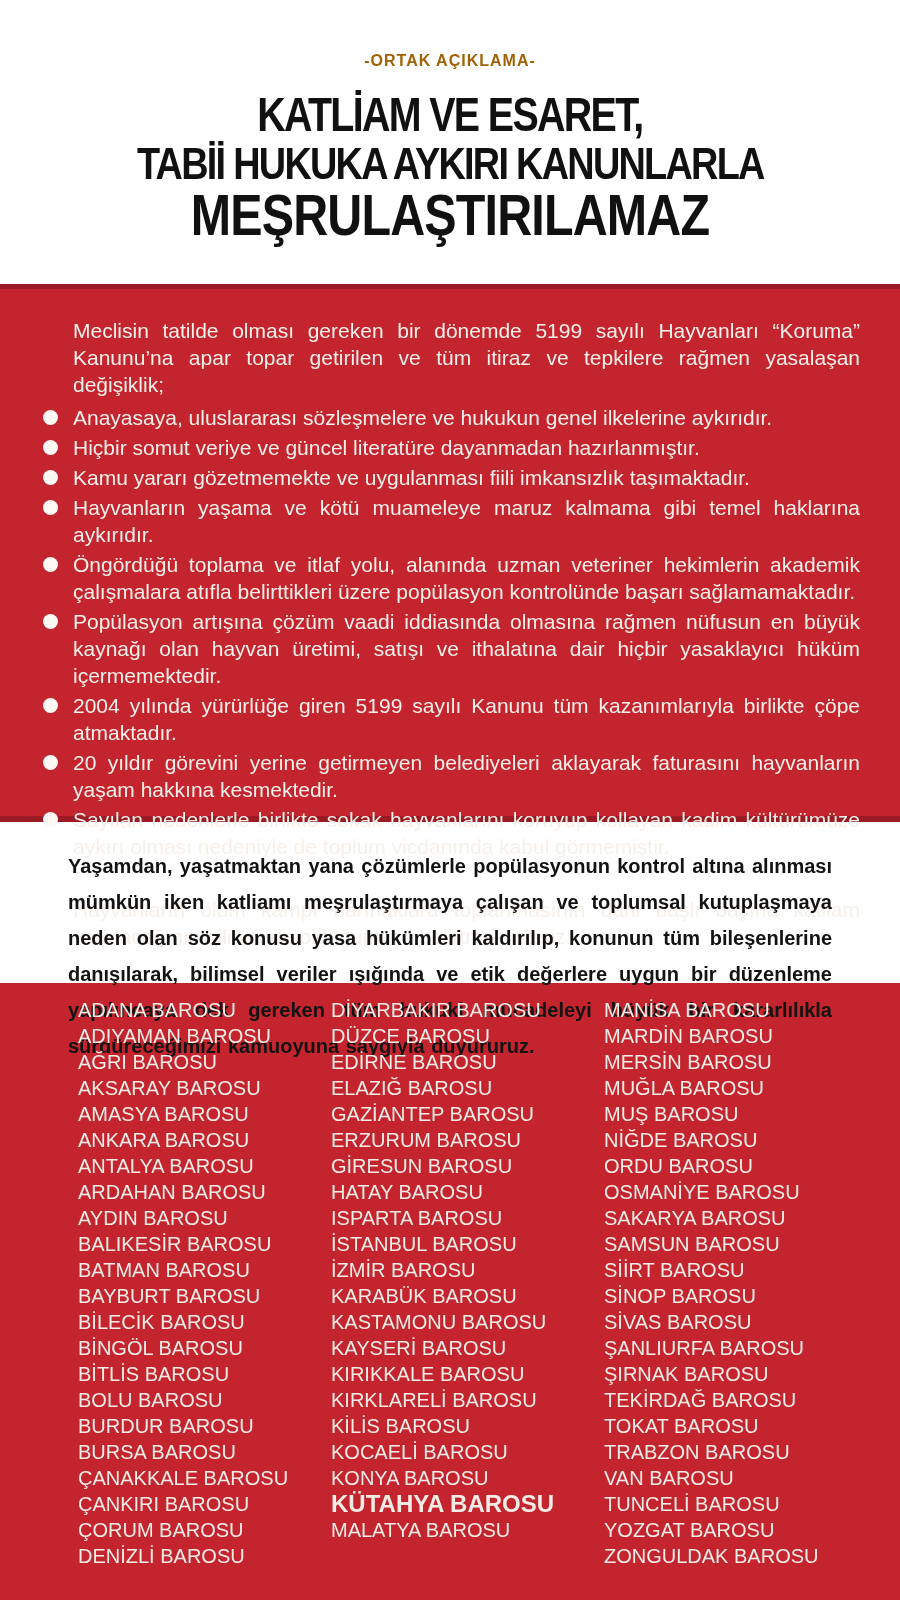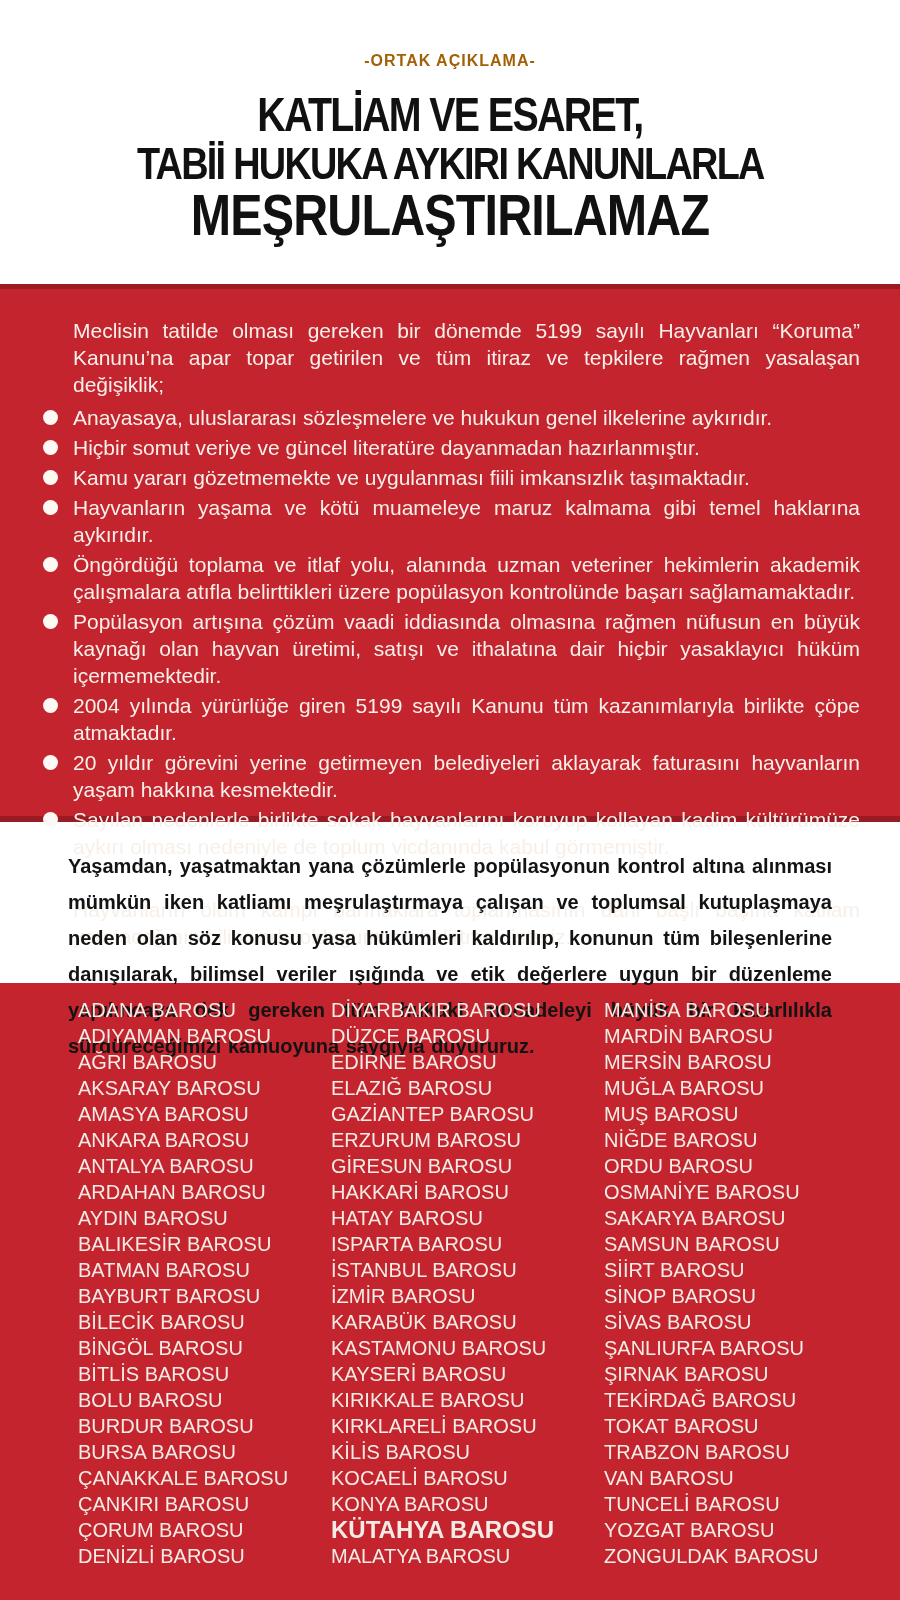--- a/index.html
+++ b/index.html
@@ -154,21 +154,20 @@
       </div>
     <div class="sig-col c2">
 
     <div class="sig">DİYARBAKIR BAROSU</div>
         <div class="sig">DÜZCE BAROSU</div>
         <div class="sig">EDİRNE BAROSU</div>
         <div class="sig">ELAZIĞ BAROSU</div>
         <div class="sig">GAZİANTEP BAROSU</div>
         <div class="sig">ERZURUM BAROSU</div>
         <div class="sig">GİRESUN BAROSU</div>
-        <div class="sig">HAKKARİ BAROSU</div>
         <div class="sig">HATAY BAROSU</div>
         <div class="sig">ISPARTA BAROSU</div>
         <div class="sig">İSTANBUL BAROSU</div>
         <div class="sig">İZMİR BAROSU</div>
         <div class="sig">KARABÜK BAROSU</div>
         <div class="sig">KASTAMONU BAROSU</div>
         <div class="sig">KAYSERİ BAROSU</div>
         <div class="sig">KIRIKKALE BAROSU</div>
         <div class="sig">KIRKLARELİ BAROSU</div>
         <div class="sig">KİLİS BAROSU</div>

